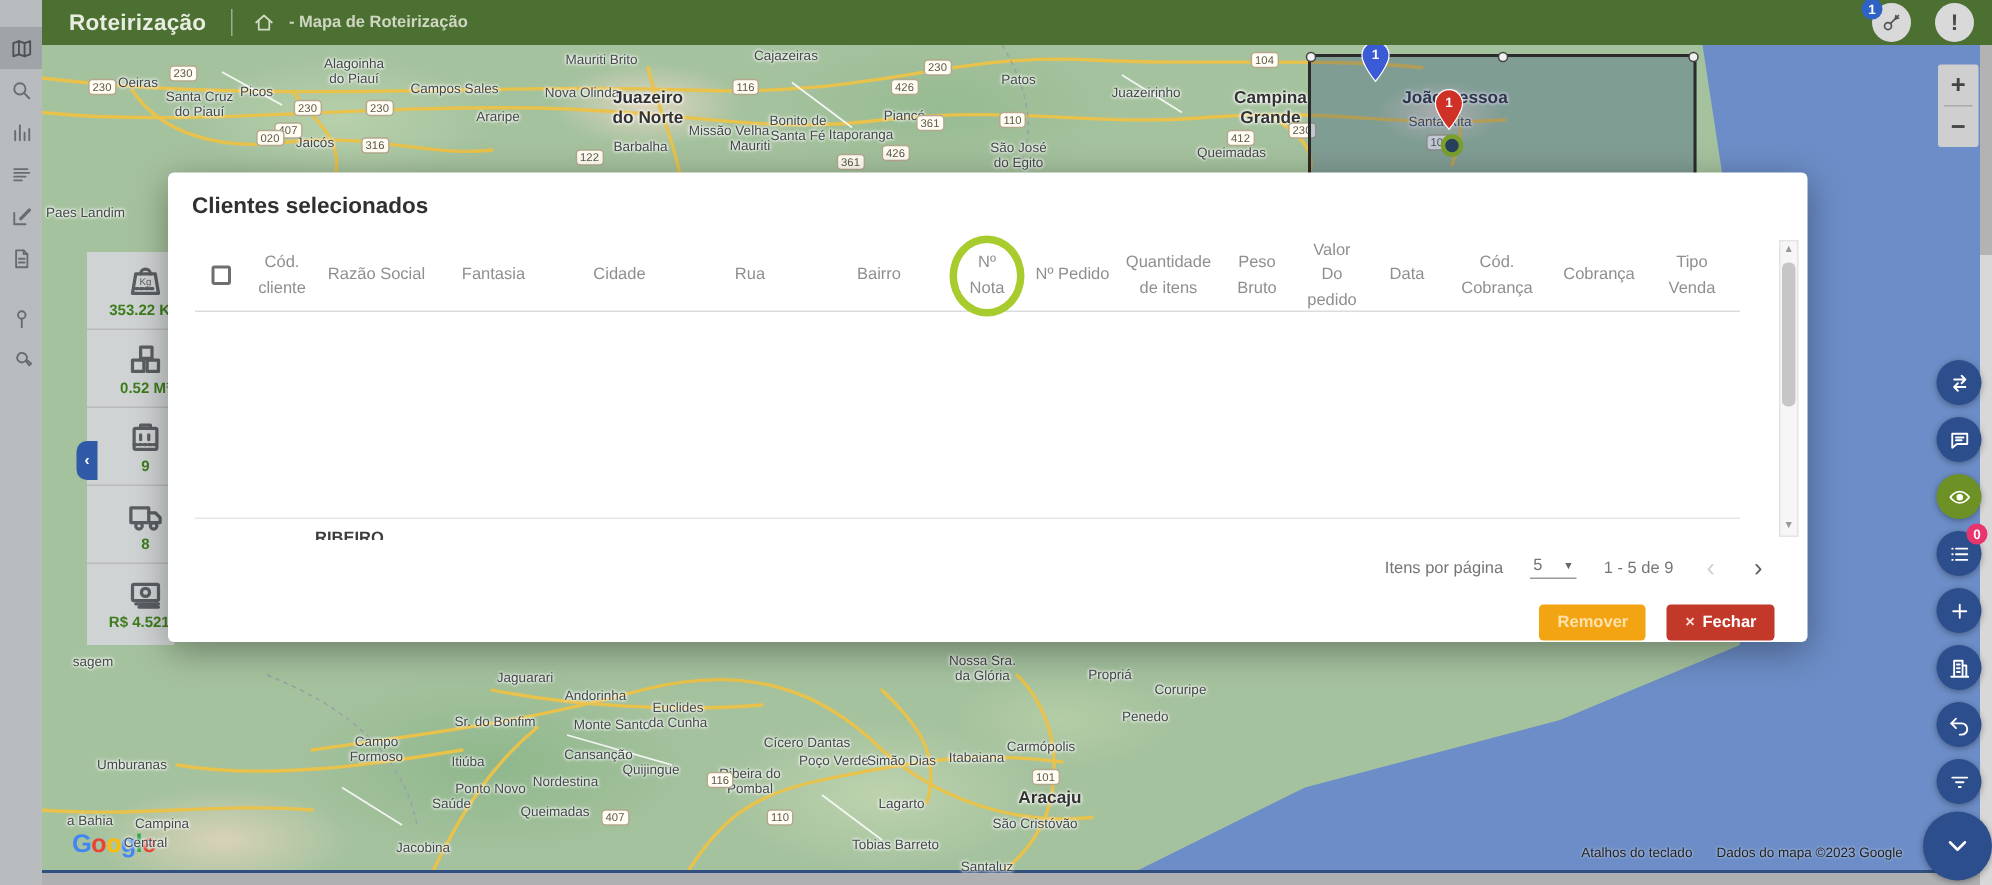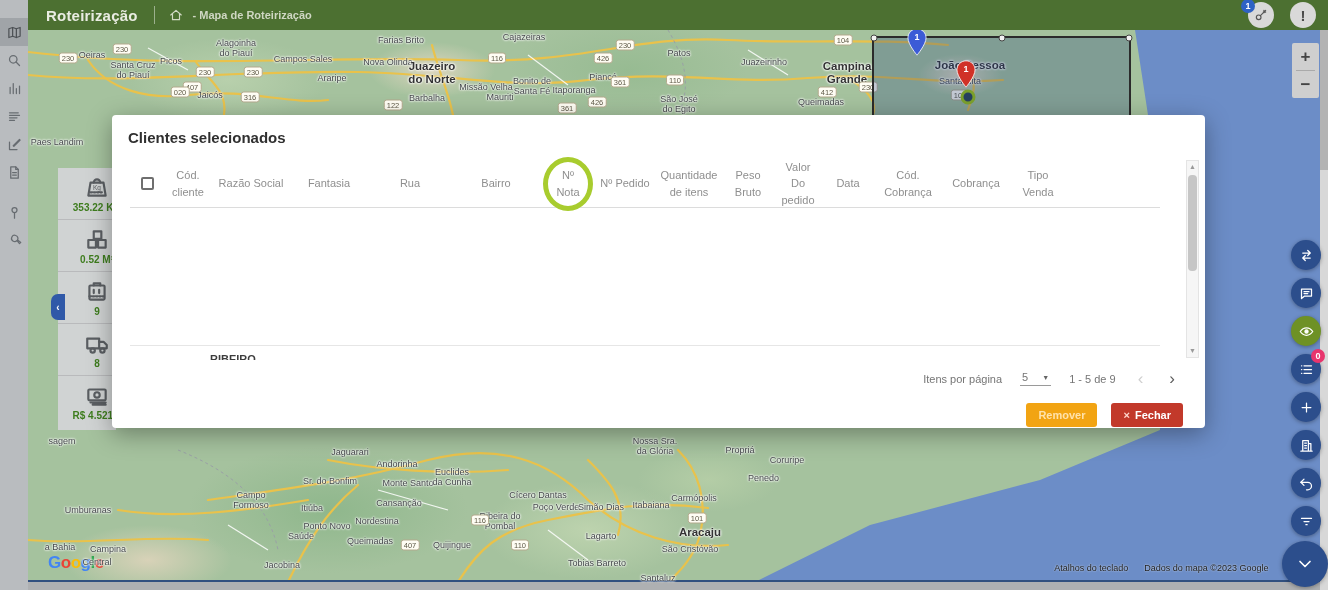--- a/index.html
+++ b/index.html
@@ -203,21 +203,21 @@
   </div>
 
 <div id="overlay-layers">
     <span class="map-label" style="left: 92px; top: 55px;">Oeiras</span>
     <span class="map-label" style="left: 133px; top: 70px;">Santa Cruz
 do Piauí</span>
     <span class="map-label" style="left: 171px; top: 61px;">Picos</span>
     <span class="map-label" style="left: 236px; top: 48px;">Alagoinha
 do Piauí</span>
     <span class="map-label" style="left: 303px; top: 59px;">Campos Sales</span>
-    <span class="map-label" style="left: 401px; top: 40px;">Farias Brito</span>
+    <span class="map-label" style="left: 401px; top: 40px;">Mauriti Brito</span>
     <span class="map-label" style="left: 388px; top: 62px;">Nova Olinda</span>
     <span class="map-label bold" style="left: 432px; top: 73px;">Juazeiro
 do Norte</span>
     <span class="map-label" style="left: 332px; top: 78px;">Araripe</span>
     <span class="map-label" style="left: 210px; top: 95px;">Jaicós</span>
     <span class="map-label" style="left: 427px; top: 98px;">Barbalha</span>
     <span class="map-label" style="left: 486px; top: 87px;">Missão Velha</span>
     <span class="map-label" style="left: 500px; top: 97px;">Mauriti</span>
     <span class="map-label" style="left: 524px; top: 37px;">Cajazeiras</span>
     <span class="map-label" style="left: 679px; top: 53px;">Patos</span>
@@ -239,21 +239,21 @@
     <span class="map-label" style="left: 350px; top: 452px;">Jaguarari</span>
     <span class="map-label" style="left: 397px; top: 464px;">Andorinha</span>
     <span class="map-label" style="left: 330px; top: 481px;">Sr. do Bonfim</span>
     <span class="map-label" style="left: 408px; top: 483px; text-align: center;">Monte Santo</span>
     <span class="map-label" style="left: 452px; top: 477px;">Euclides
 da Cunha</span>
     <span class="map-label" style="left: 251px; top: 500px;">Campo
 Formoso</span>
     <span class="map-label" style="left: 312px; top: 508px;">Itiúba</span>
     <span class="map-label" style="left: 399px; top: 503px;">Cansanção</span>
-    <span class="map-label" style="left: 452px; top: 513px; margin-top: 32px;">Quijingue</span>
+    <span class="map-label" style="left: 434px; top: 513px;">Quijingue</span>
     <span class="map-label" style="left: 377px; top: 521px;">Nordestina</span>
     <span class="map-label" style="left: 327px; top: 526px;">Ponto Novo</span>
     <span class="map-label" style="left: 301px; top: 536px;">Saúde</span>
     <span class="map-label" style="left: 370px; top: 541px;">Queimadas</span>
     <span class="map-label" style="left: 538px; top: 495px;">Cícero Dantas</span>
     <span class="map-label" style="left: 500px; top: 521px;">Ribeira do
 Pombal</span>
     <span class="map-label" style="left: 556px; top: 507px;">Poço Verde</span>
     <span class="map-label" style="left: 601px; top: 507px;">Simão Dias</span>
     <span class="map-label" style="left: 651px; top: 505px;">Itabaiana</span>
@@ -471,20 +471,21 @@
 </div>
 
 <div class="modal">
   <div class="modal-title">Clientes selecionados</div>
   <div class="thead" id="theadRow">
       <div class="col" style="width: 34px; flex: 0 0 34px;"><span class="checkbox"></span></div>
       <div class="col" style="width: 48px; flex: 0 0 48px;"><span>Cód.
 cliente</span></div>
       <div class="col" style="width: 78px; flex: 0 0 78px;"><span>Razão Social</span></div>
       <div class="col" style="width: 78px; flex: 0 0 78px;"><span>Fantasia</span></div>
+      <div class="col" style="width: 90px; flex: 0 0 90px;"><span>Cidade</span></div>
       <div class="col" style="width: 84px; flex: 0 0 84px;"><span>Rua</span></div>
       <div class="col" style="width: 88px; flex: 0 0 88px;"><span>Bairro</span></div>
       <div class="col" style="width: 56px; flex: 0 0 56px;"><span>Nº
 Nota</span><span class="annot-circle"></span></div>
       <div class="col" style="width: 58px; flex: 0 0 58px;"><span>Nº Pedido</span></div>
       <div class="col" style="width: 70px; flex: 0 0 70px;"><span>Quantidade
 de itens</span></div>
       <div class="col" style="width: 48px; flex: 0 0 48px;"><span>Peso
 Bruto</span></div>
       <div class="col" style="width: 52px; flex: 0 0 52px;"><span>Valor

